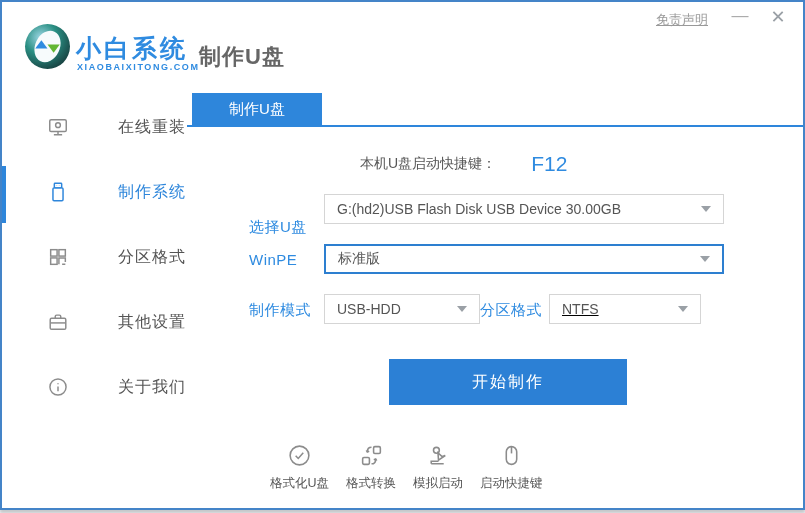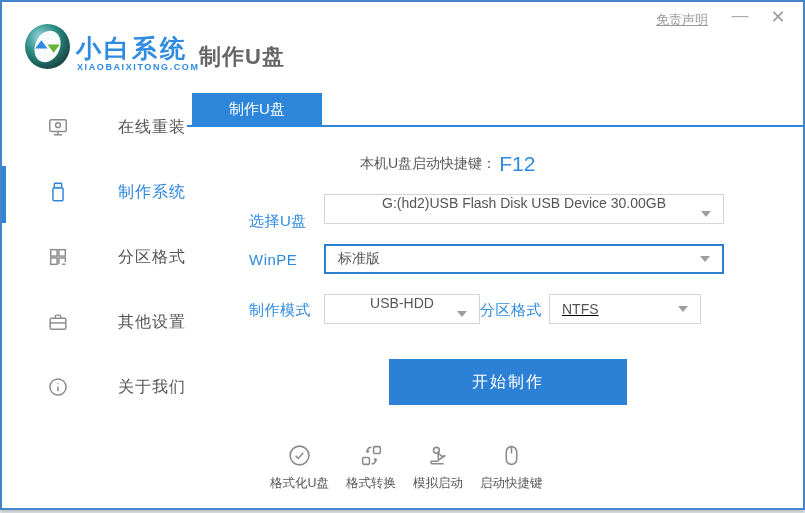--- a/index.html
+++ b/index.html
@@ -25,35 +25,35 @@
   .side-item.active{ color:#2E86DB; }
   .side-item.active .s-icon{ color:#2E86DB; }
   .side-item.active .s-label{ color:#2E86DB; }
   .active-bar{ position:absolute; left:0; top:164px; width:4px; height:57px; background:#2E86DB; }
   
   .tab-underline{ position:absolute; left:185px; top:123px; width:616px; height:2px; background:#2E86DB;}
   .tab{ position:absolute; top:91px; height:32px; width:130px; line-height:32px; text-align:center; font-size:15px; cursor:pointer;}
   .tab.active{ left:190px; background:#2E86DB; color:#fff; }
   .tab.plain{ left:356px; color:#2F8BE0; }
   
-  .hotkey{ position:absolute; left:358px; top:150px; display:flex; align-items:center; }
+  .hotkey{ position:absolute; left:358px; top:150px; display:flex; align-items:center;gap:32px; }
   .hotkey .hk-label{ font-size:14px; color:#555; }
   .hotkey .hk-value{ font-size:21px; color:#2F8BE0; margin-left:3px; }
   
   .f-label{ position:absolute; font-size:15px; color:#2F8BE0; letter-spacing:.5px;}
   .selectbox{ position:absolute; height:30px; background:#fff; border:1px solid #D5D5D5; display:flex; align-items:center; padding:0 12px; cursor:pointer;}
   .selectbox .sel-text{ font-size:14px; color:#555; white-space:nowrap; overflow:hidden;}
   .selectbox .caret{ margin-left:auto; width:0; height:0; border-left:5px solid transparent; border-right:5px solid transparent; border-top:6px solid #9aa0a6;}
   .selectbox.focused{ border:2px solid #2D7FD0; }
-  .lab-usb{ left:247px; top:210px; }
-  .box-usb{ left:322px; top:192px; width:400px;flex-direction:column; }
+  .lab-usb{ left:247px; top:216px; }
+  .box-usb{ left:322px; top:192px; width:400px; }
   .lab-pe{ left:247px; top:249px; }
   .box-pe{ left:322px; top:242px; width:400px; }
   .lab-mode{ left:247px; top:299px; }
-  .box-mode{ left:322px; top:292px; width:156px;flex-direction:column; }
+  .box-mode{ left:322px; top:292px; width:156px; }
   .lab-part{ left:478px; top:299px; }
   .box-part{ left:547px; top:292px; width:152px;text-decoration:underline; }
   .start-btn{ position:absolute; left:387px; top:357px; width:238px; height:46px; background:#2C80D5; color:#fff;
     font-size:16px; letter-spacing:2px; border:none; text-align:center; line-height:46px; cursor:pointer; font-family:inherit;}
   
   .footer-tools{ position:absolute; left:268px; top:441px; display:flex; gap:17px; }
   .tool{ display:flex; flex-direction:column; align-items:center; cursor:pointer; }
   .tool .t-icon{ width:25px; height:25px; color:#8C8C8C; }
   .tool .t-label{ margin-top:7px; font-size:12.5px; color:#555; white-space:nowrap; }
   svg{ display:block; }

